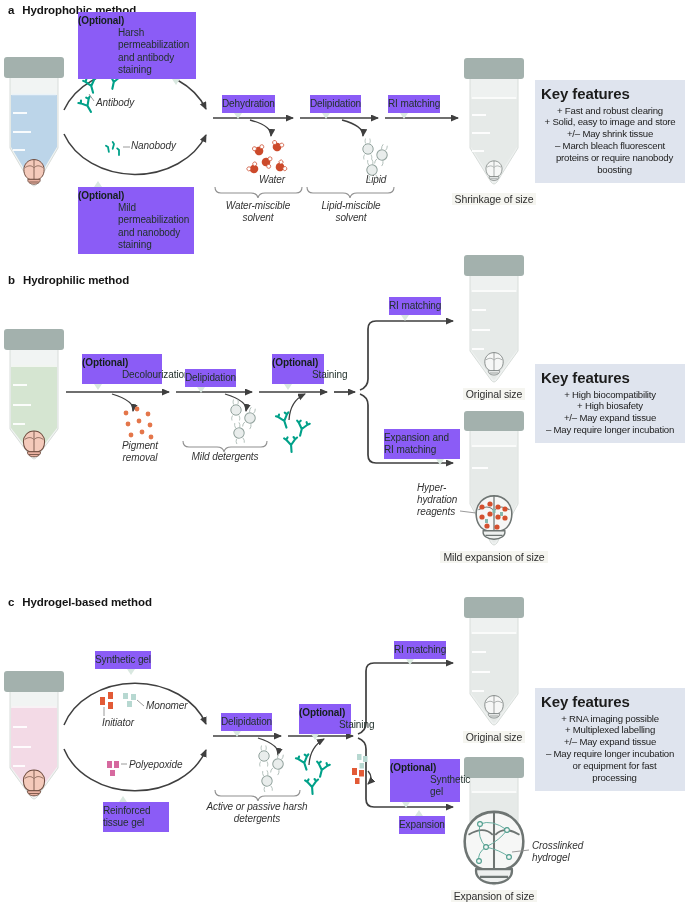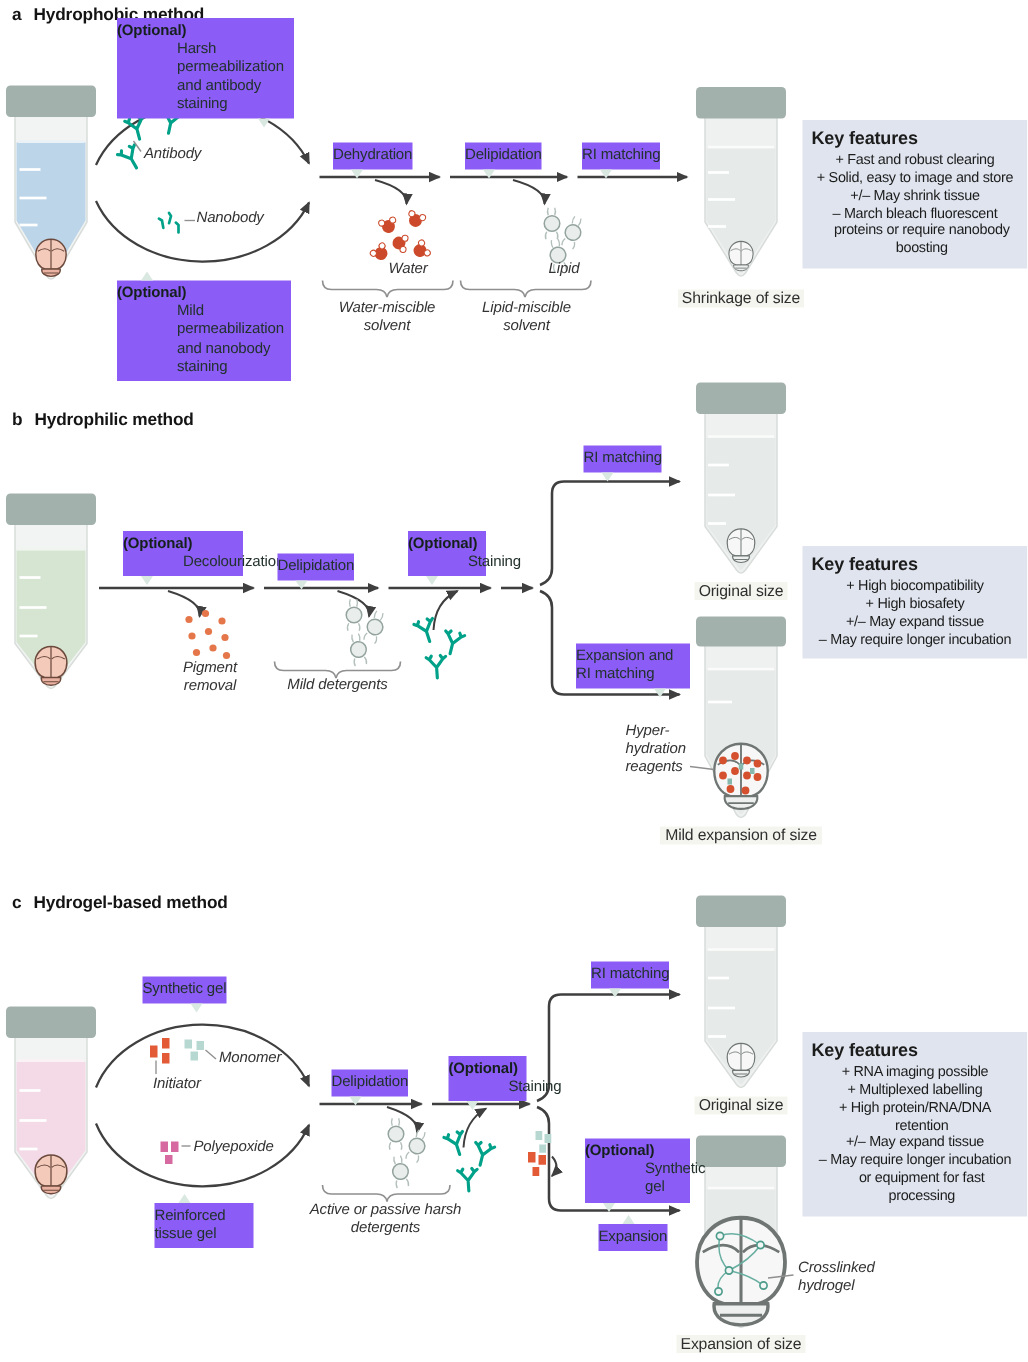--- a/index.html
+++ b/index.html
@@ -16,21 +16,21 @@
        border-left:4px solid transparent;border-right:4px solid transparent;border-top:6px solid #d9e8e0;}
   .td.tr::after{left:auto;right:16px;}
   .tu::before{content:"";position:absolute;top:-6px;left:16px;width:0;height:0;
        border-left:4px solid transparent;border-right:4px solid transparent;border-bottom:6px solid #d9e8e0;}
   .lbl{position:absolute;font-size:10px;color:#333;line-height:1.18;letter-spacing:-0.1px;font-style:italic;}
   .lbl.c{text-align:center;}
   .cap{position:absolute;font-size:10.5px;color:#2f2f2f;text-align:center;letter-spacing:-0.1px;}
   .cap span{background:#f5f5f0;padding:0 3px;}
   .kf{position:absolute;width:150px;background:#dfe4ee;padding:5px 6px 7px;font-size:9.6px;
       line-height:1.24;color:#1c1c1c;letter-spacing:-0.2px;box-sizing:border-box;}
-  .kf .kt{font-weight:bold;font-size:12px;margin-bottom:1px;letter-spacing:-0.1px;}
+  .kf .kt{font-weight:bold;font-size:15px;margin-bottom:1px;letter-spacing:-0.1px;}
   .kf .ki{padding-left:9px;text-indent:-9px;text-align:center;}
 </style>
 </head>
 <body>
 
 <div class="fig">
 
 <svg width="685" height="908" viewBox="0 0 685 908">
   <defs>
     <marker id="ah" markerWidth="10" markerHeight="9" refX="7" refY="3.5" orient="auto" markerUnits="userSpaceOnUse">
@@ -385,18 +385,17 @@
 </div>
 <div class="tag tu" style="left:399px;top:816px">Expansion</div>
 <div class="cap" style="left:434px;top:731px;width:120px"><span>Original size</span></div>
 <div class="lbl" style="left:532px;top:840px;width:72px">Crosslinked hydrogel</div>
 <div class="cap" style="left:434px;top:890px;width:120px"><span>Expansion of size</span></div>
 
 <div class="kf" style="left:535px;top:688px">
   <div class="kt">Key features</div>
   <div class="ki">+ RNA imaging possible</div>
   <div class="ki">+ Multiplexed labelling</div>
-  <div class="ki">+ High protein/RNA/DNA retention</div>
   <div class="ki">+/– May expand tissue</div>
   <div class="ki">– May require longer incubation or equipment for fast processing</div>
 </div>
 
 </div>
 
 </body></html>

